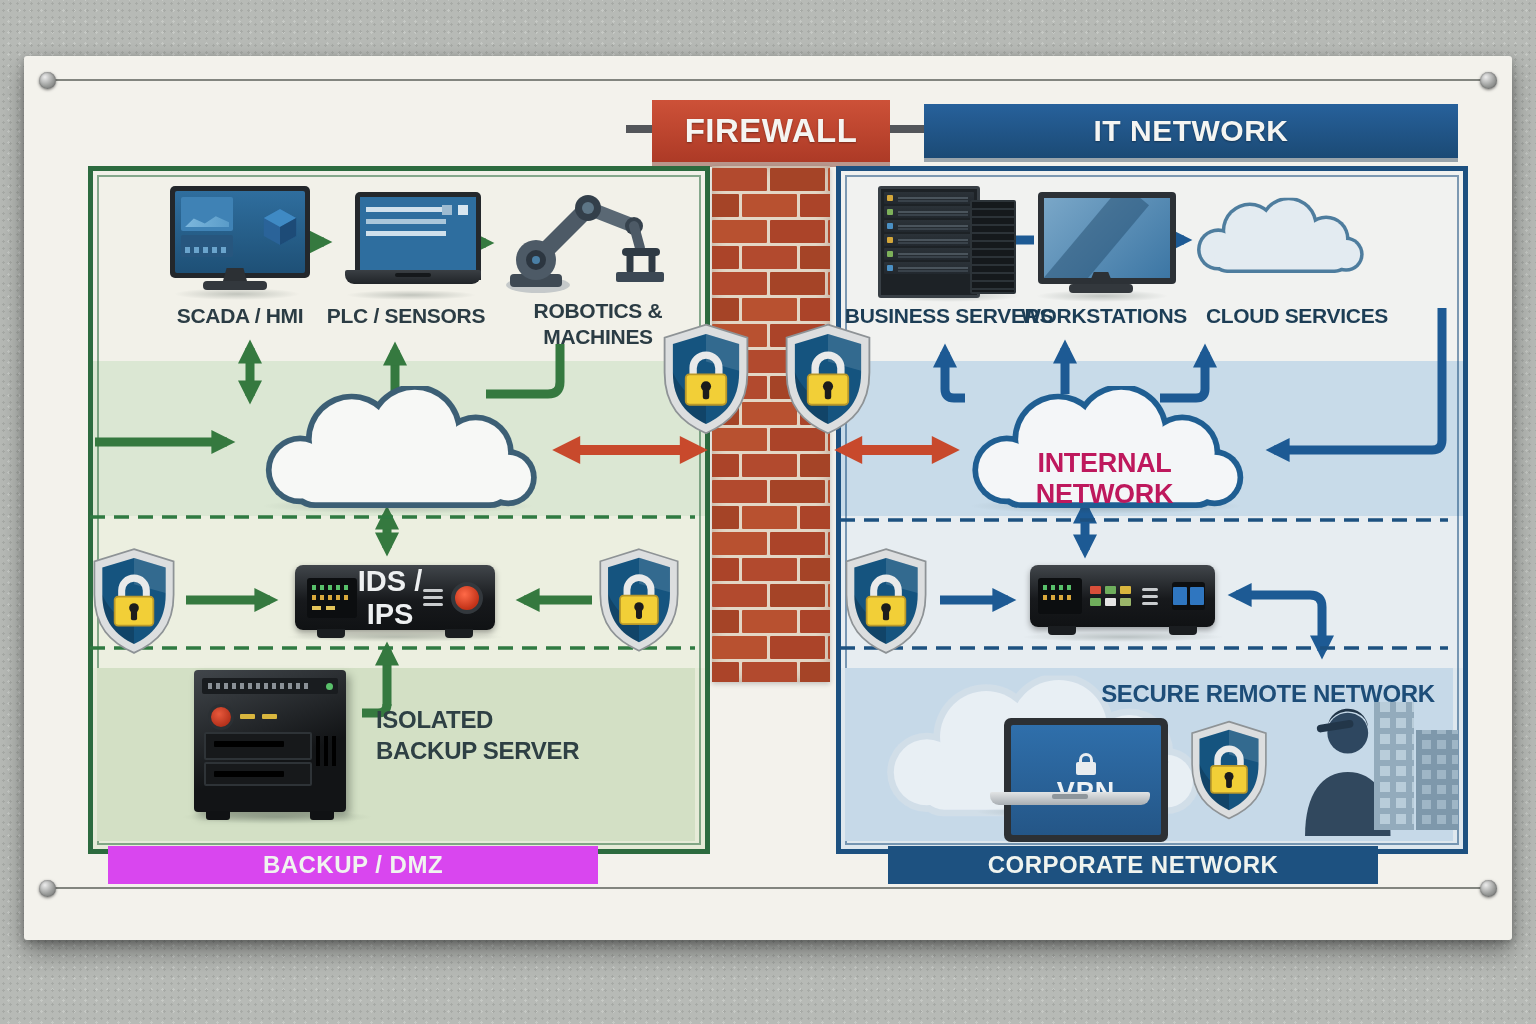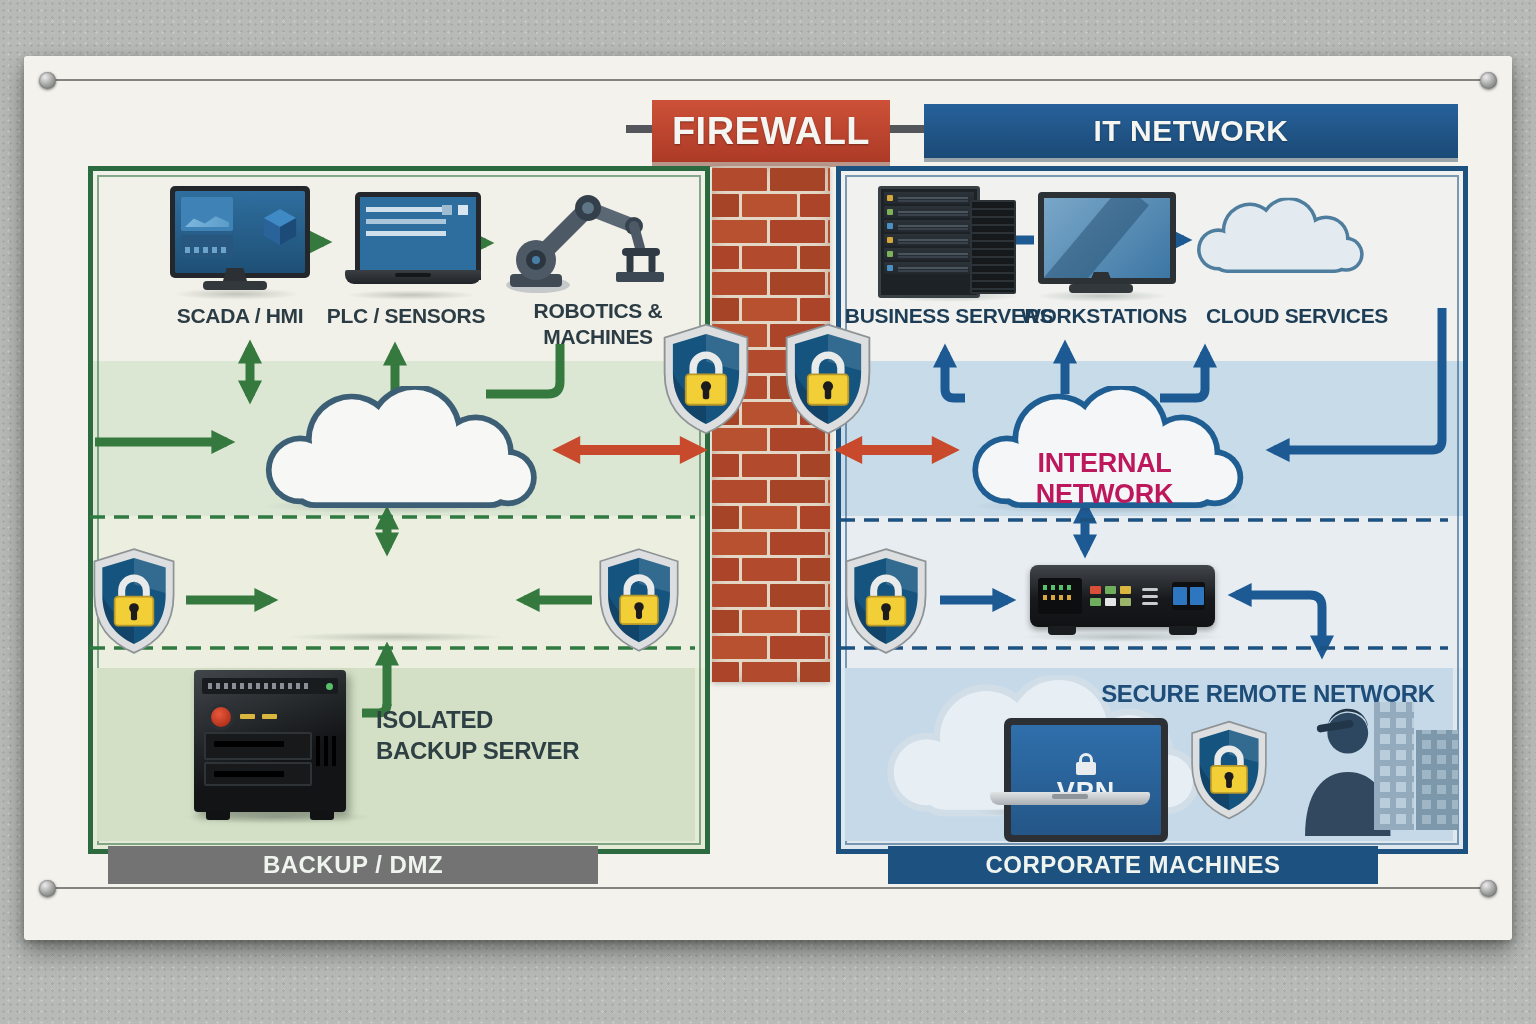--- a/index.html
+++ b/index.html
@@ -27,21 +27,21 @@
   .pinline{position:absolute;height:2px;background:#82857f;left:30px;right:30px;}
 
   
   .banner{
     position:absolute;display:flex;align-items:center;justify-content:center;
     color:#f5f5f2;font-weight:bold;letter-spacing:.5px;
     text-shadow:0 1px 2px rgba(0,0,0,.35);
   }
   #b-ot{left:54px;top:48px;width:550px;height:54px;font-size:30px;
     background:linear-gradient(180deg,#3c8a51,#2a6c3c);box-shadow:0 4px 0 rgba(25,60,38,.35);}
-  #b-fw{left:628px;top:44px;width:238px;height:62px;font-size:38px;
+  #b-fw{left:628px;top:44px;width:238px;height:62px;font-size:33px;
     background:linear-gradient(180deg,#cd5138,#ad3a26);box-shadow:0 5px 0 rgba(115,38,24,.45);}
   #b-it{left:900px;top:48px;width:534px;height:54px;font-size:30px;
     background:linear-gradient(180deg,#27619b,#1b4a75);box-shadow:0 4px 0 rgba(18,48,76,.4);}
   .bconn{position:absolute;top:69px;height:8px;background:#53565a;}
 
   
   .panel{position:absolute;top:110px;height:678px;}
   #p-ot{
     left:64px;width:612px;border:5px solid #2c6b3f;
     background:linear-gradient(180deg,
@@ -61,21 +61,21 @@
   .panel::before{content:"";position:absolute;inset:4px;border:2px solid rgba(44,107,63,.55);pointer-events:none;}
   #p-it::before{border-color:rgba(29,81,128,.55);}
   .zone{position:absolute;}
   #zone-backup{left:68px;top:607px;width:604px;height:177px;background:#d3e0c5;}
   #zone-corp{left:816px;top:607px;width:614px;height:177px;background:#c6d9e8;}
 
   .footer-banner{
     position:absolute;top:790px;height:38px;display:flex;align-items:center;justify-content:center;
     color:#f0f4ef;font-weight:bold;font-size:24px;letter-spacing:.5px;
   }
-  #f-ot{left:84px;width:490px;background:#737373;}
+  #f-ot{left:84px;width:490px;background:#d946ef;}
   #f-it{left:864px;width:490px;background:#1d5180;}
 
   
   #wall{
     position:absolute;left:688px;top:110px;width:118px;height:514px;
     background:#e3d6c5;overflow:hidden;padding-top:2px;
     box-shadow:inset 0 0 14px rgba(80,30,15,.3), 0 2px 5px rgba(0,0,0,.2);
   }
   .brick-row{display:flex;gap:3px;margin-bottom:3px;}
   .brick-row.off{margin-left:-28px;}
@@ -487,20 +487,36 @@
     </svg>
 
   <div class="dlabel" style="left:136px;top:247px;width:160px">SCADA / HMI</div>
   <div class="dlabel" style="left:302px;top:247px;width:160px">PLC / SENSORS</div>
   <div class="dlabel wrap" style="left:496px;top:242px;width:156px">ROBOTICS &amp; MACHINES</div>
 
   <svg class="icon-svg" style="left:226px;top:330px;--cloud-edge:#3c5f75;--cloud-body:#f7f8f6" width="295" height="124" viewBox="0 0 300 130">
       <use href="#sym-cloud"></use>
     </svg>
 
+  <div class="appliance" id="ids">
+    <div class="led-panel">
+        <i class="r1"></i>
+        <i class="r2"></i>
+        <i class="r3"></i>
+      </div>
+    <div class="ids-label">IDS / IPS</div>
+    <div class="grill">
+        <b></b>
+        <b></b>
+        <b></b>
+      </div>
+    <div class="power"></div>
+    <div class="foot" style="left:22px"></div>
+      <div class="foot" style="right:22px"></div>
+  </div>
 
   <div id="tower">
     <div class="bt-strip"></div>
     <div class="bt-btn"></div>
     <div class="bt-tick" style="left:46px;top:44px"></div>
     <div class="bt-tick" style="left:68px;top:44px"></div>
     <div class="bt-bay b1">
         <i></i>
       </div>
     <div class="bt-bay b2">
@@ -601,15 +617,15 @@
       <use href="#sym-shield"></use>
     </svg>
   <svg class="icon-svg" style="left:818px;top:488px" width="88" height="114" viewBox="0 0 100 122">
       <use href="#sym-shield"></use>
     </svg>
   <svg class="icon-svg" style="left:1164px;top:656px" width="82" height="116" viewBox="0 0 100 122">
       <use href="#sym-shield"></use>
     </svg>
 
   <div class="footer-banner" id="f-ot">BACKUP / DMZ</div>
-  <div class="footer-banner" id="f-it">CORPORATE MACHINES</div>
+  <div class="footer-banner" id="f-it">CORPORATE NETWORK</div>
 
 </div>
 
 </body></html>

